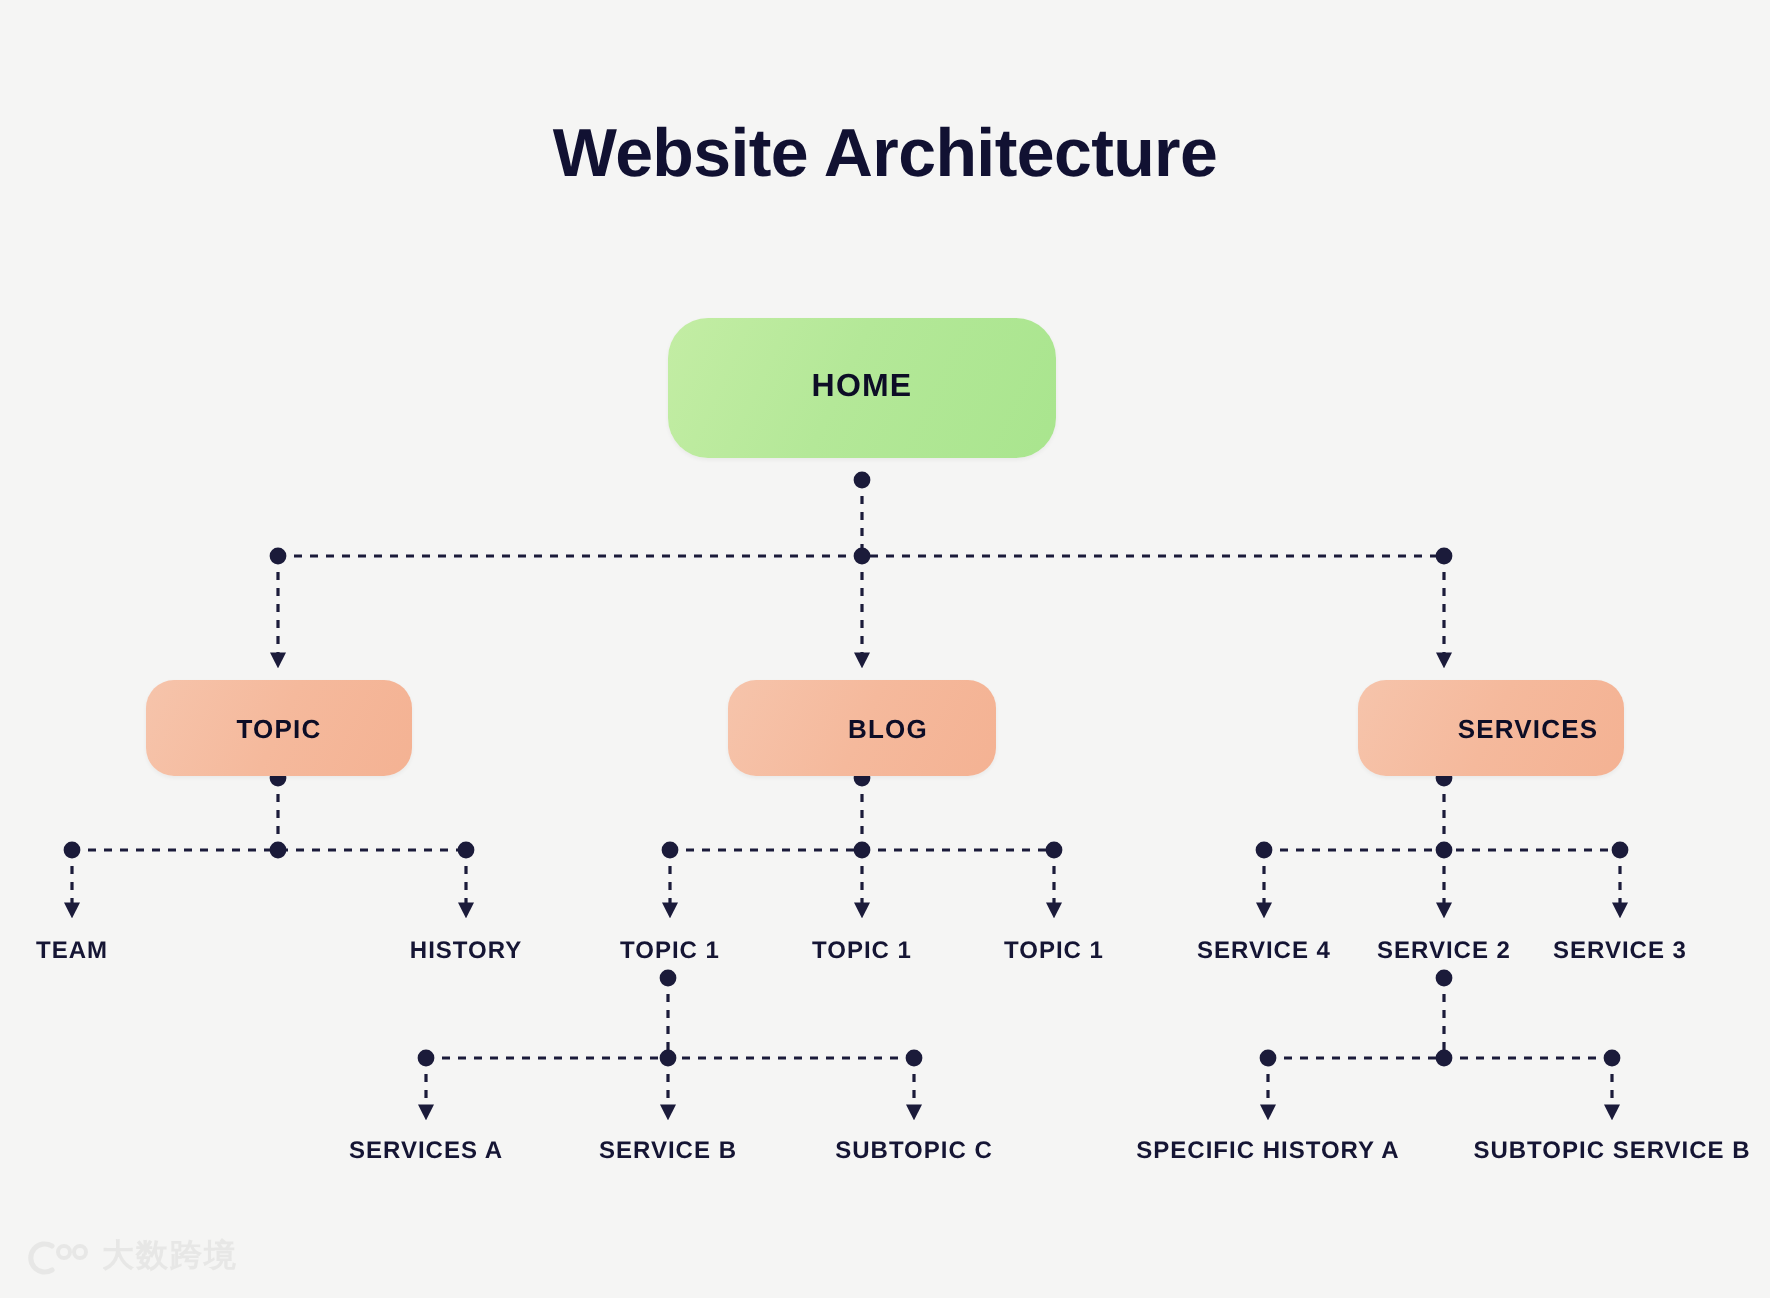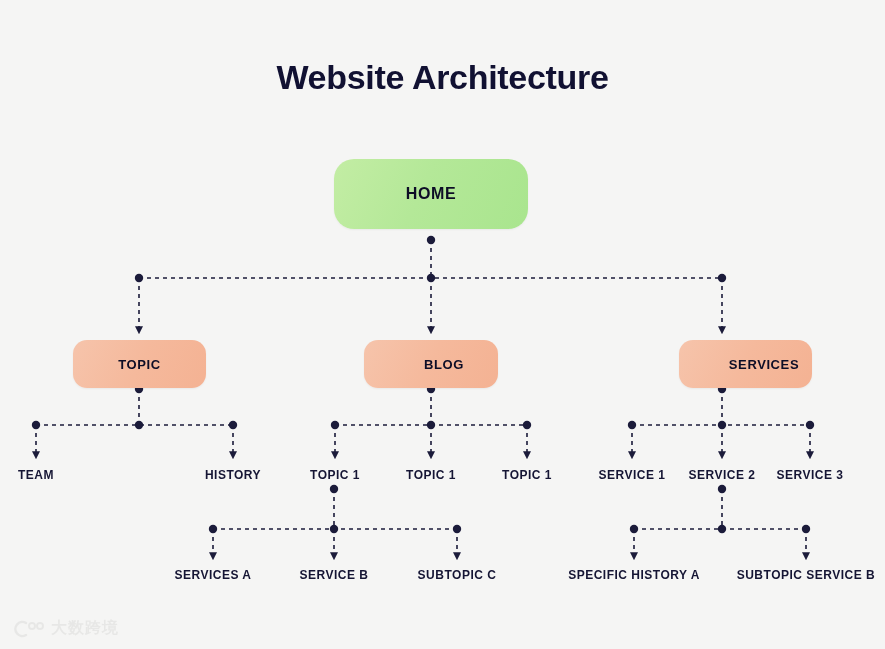--- a/index.html
+++ b/index.html
@@ -193,21 +193,21 @@
     <span>SERVICES</span>
   </div>
 
   <div class="leaf leaf-l3" style="left:36px">TEAM</div>
   <div class="leaf leaf-l3" style="left:233px">HISTORY</div>
 
   <div class="leaf leaf-l3" style="left:335px">TOPIC 1</div>
   <div class="leaf leaf-l3" style="left:431px">TOPIC 1</div>
   <div class="leaf leaf-l3" style="left:527px">TOPIC 1</div>
 
-  <div class="leaf leaf-l3" style="left:632px">SERVICE 1</div>
+  <div class="leaf leaf-l3" style="left:632px">SERVICE 4</div>
   <div class="leaf leaf-l3" style="left:722px">SERVICE 2</div>
   <div class="leaf leaf-l3" style="left:810px">SERVICE 3</div>
 
   <div class="leaf leaf-l4" style="left:213px">SERVICES A</div>
   <div class="leaf leaf-l4" style="left:334px">SERVICE B</div>
   <div class="leaf leaf-l4" style="left:457px">SUBTOPIC C</div>
 
   <div class="leaf leaf-l4" style="left:634px">SPECIFIC HISTORY A</div>
   <div class="leaf leaf-l4" style="left:806px">SUBTOPIC SERVICE B</div>
 

